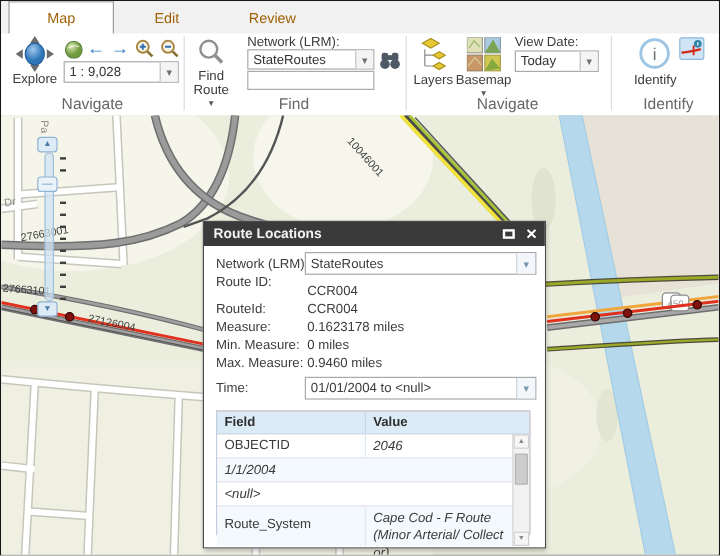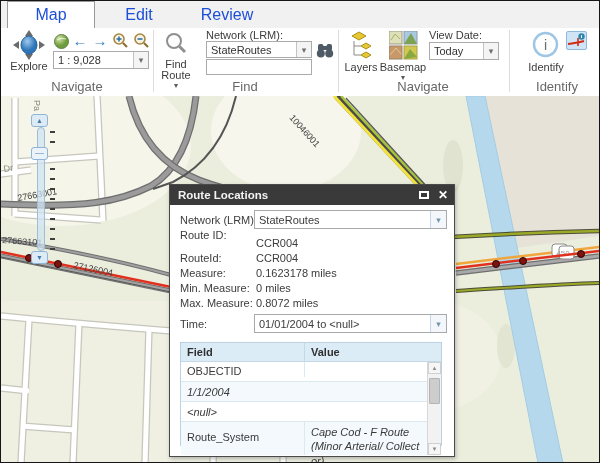--- a/index.html
+++ b/index.html
@@ -2,21 +2,21 @@
 <html><head>
 <meta charset="utf-8">
 <style>
   html,body{margin:0;padding:0;background:#fff;}
   *{box-sizing:border-box;font-family:"Liberation Sans",sans-serif;}
   #app{position:relative;width:600px;height:463px;border:1px solid #161616;overflow:hidden;background:#fff;}
 
   
   .ribbon{position:absolute;left:0;top:0;width:598px;height:95px;background:#fff;border-bottom:1px solid #cfcfcf;}
   .tabbar{position:absolute;left:0;top:0;width:100%;height:27px;background:#f1f1f1;display:flex;align-items:stretch;}
-  .tab{width:88px;display:flex;align-items:center;justify-content:center;font-size:16px;color:#1d4ed8;cursor:default;}
+  .tab{width:88px;display:flex;align-items:center;justify-content:center;font-size:12px;color:#a16207;cursor:default;}
   .tab.active{background:#fff;border:1px solid #9a9a9a;border-bottom:none;margin-left:6px;}
   .ribbon-body{position:absolute;left:0;top:27px;width:100%;height:68px;background:#fff;}
   .vsep{position:absolute;top:2px;width:1px;height:62px;background:#dcdcdc;}
   .grouplabel{position:absolute;top:51px;font-size:13px;color:#676767;text-align:center;width:80px;}
   .rbtn-label{position:absolute;font-size:11px;color:#3c3c3c;text-align:center;}
   .combo{position:absolute;background:#fff;border:1px solid #ababab;font-size:11px;color:#333;display:flex;align-items:center;}
   .combo .cv{flex:1;padding-left:4px;white-space:nowrap;overflow:hidden;}
   .combo .dd{width:15px;height:100%;border-left:1px solid #c3c3c3;background:#f4f4f4;display:flex;align-items:center;justify-content:center;color:#6f6f6f;font-size:9px;}
   .ribbon-input{position:absolute;background:#fff;border:1px solid #ababab;}
   .tinyarrow{position:absolute;font-size:8px;color:#5a5a5a;text-align:center;width:20px;}
@@ -351,34 +351,34 @@
 
       <div class="flabel" style="top:24px;">Route ID:</div>
       <div class="fvalue" style="top:32px;">CCR004</div>
       <div class="flabel" style="top:47px;">RouteId:</div>
       <div class="fvalue" style="top:47px;">CCR004</div>
       <div class="flabel" style="top:62px;">Measure:</div>
       <div class="fvalue" style="top:62px;">0.1623178 miles</div>
       <div class="flabel" style="top:77px;">Min. Measure:</div>
       <div class="fvalue" style="top:77px;">0 miles</div>
       <div class="flabel" style="top:92px;">Max. Measure:</div>
-      <div class="fvalue" style="top:92px;">0.8072 miles</div>
+      <div class="fvalue" style="top:92px;">0.9460 miles</div>
 
       <div class="flabel" style="top:113px;">Time:</div>
       <div class="dcombo" style="top:109px;">
         <span class="cv">01/01/2004 to &lt;null&gt;</span>
         <span class="dd">▾</span>
       </div>
 
       <div class="dtable">
         <div class="thead">
           <div class="th1">Field</div>
           <div class="th2">Value</div>
         </div>
-        <div class="trow" style="top:19px;height:20px;background:#ffffff;flex-direction:column;">
+        <div class="trow" style="top:19px;height:20px;background:#ffffff;">
           <div class="td1">OBJECTID</div>
           <div class="td2">2046</div>
         </div>
         <div class="trow" style="top:39px;height:20px;background:#f3f9fd;">
           <div class="td2">1/1/2004</div>
         </div>
         <div class="trow" style="top:59px;height:20px;background:#ffffff;">
           <div class="td2">&lt;null&gt;</div>
         </div>
         <div class="trow" style="top:79px;height:33px;background:#f3f9fd;border-bottom:none;">

